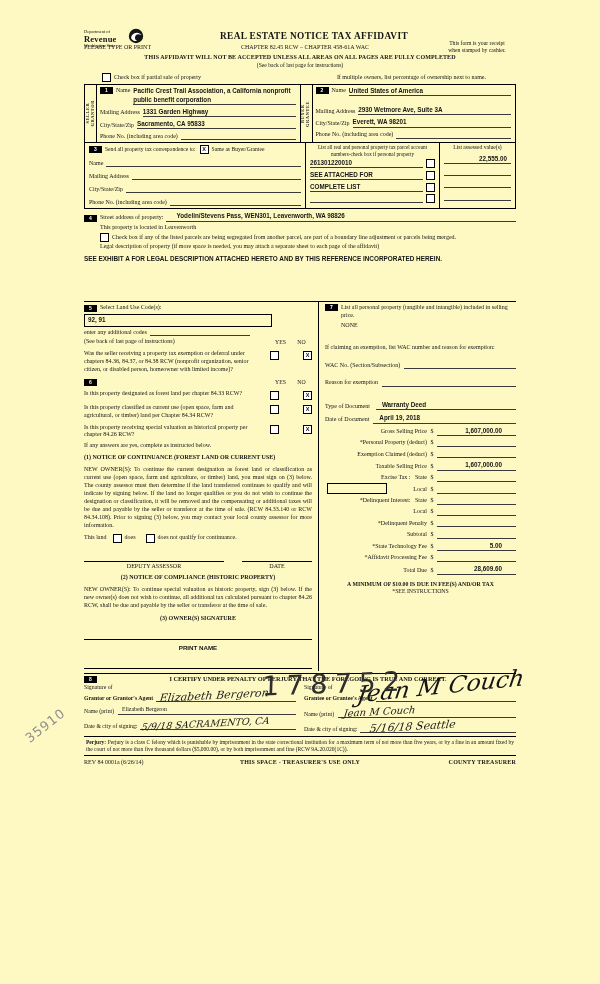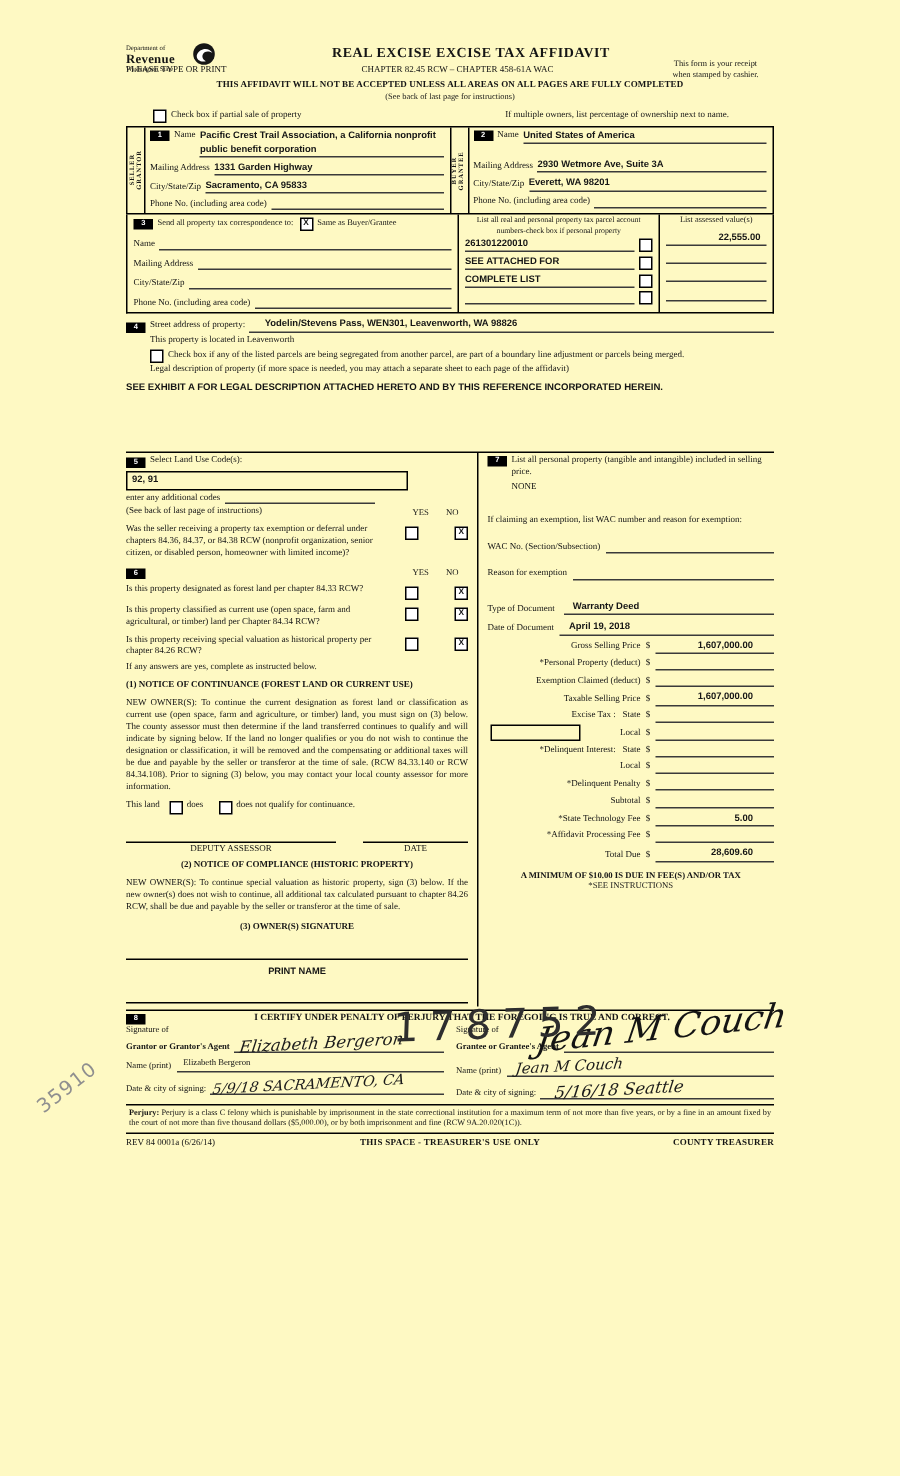--- a/index.html
+++ b/index.html
@@ -98,21 +98,21 @@
         <div class="rev">Revenue</div>
         <div>Washington State</div>
         <span class="logo-swirl">
           <svg width="16" height="16" viewBox="0 0 20 20">
               <circle cx="10" cy="10" r="9" fill="#161616"></circle>
               <path d="M4 11c2-6 10-7 13-2-4-2-7-1-8 1.5-1 2.5 0.5 4.5 2.5 5.5-4 1-8-1-7.5-5z" fill="#fff"></path>
             </svg>
         </span>
       </div>
       <div class="htitle">
-        <div class="maintitle">REAL EXCISE EXCISE TAX AFFIDAVIT</div>
+        <div class="maintitle">REAL ESTATE NOTICE TAX AFFIDAVIT</div>
       </div>
       <div class="hnote">
         <div>This form is your receipt</div>
         <div>when stamped by cashier.</div>
       </div>
       <div class="typeline">
         <div style="flex:0 0 95px;">PLEASE TYPE OR PRINT</div>
         <div style="flex:1;text-align:center;">CHAPTER 82.45 RCW – CHAPTER 458-61A WAC</div>
         <div style="flex:0 0 85px;"></div>
       </div>

